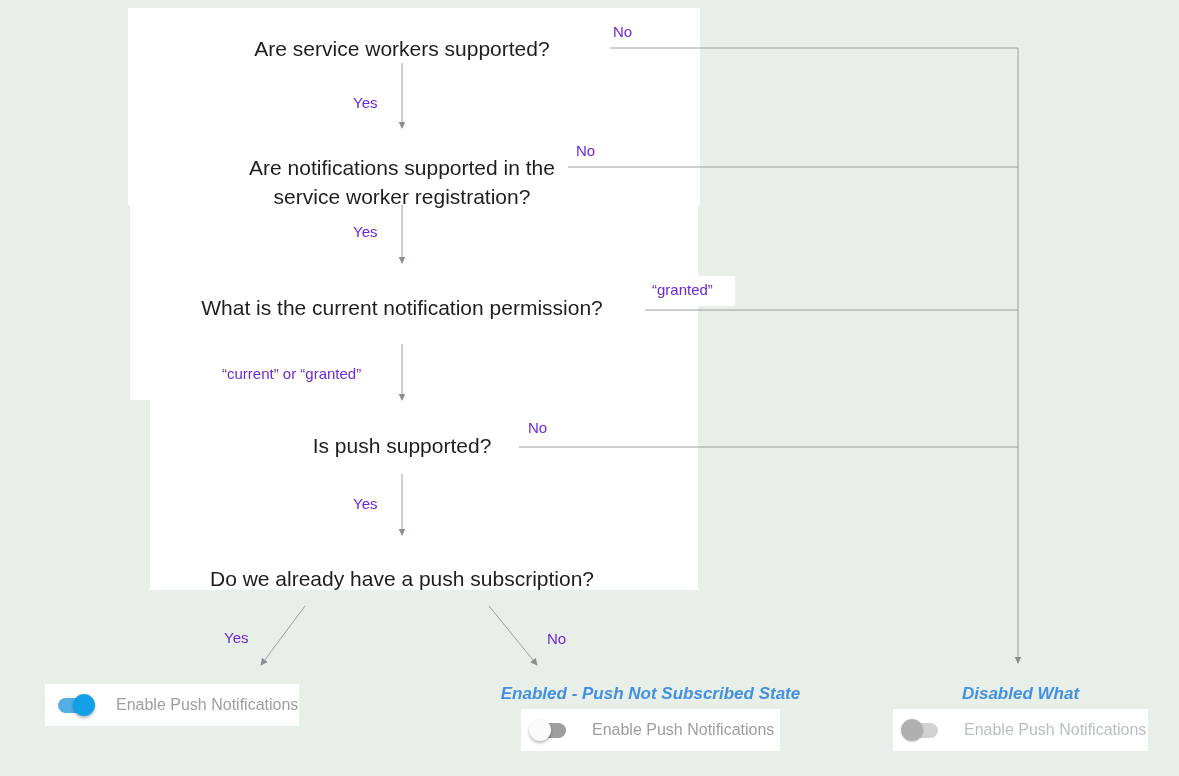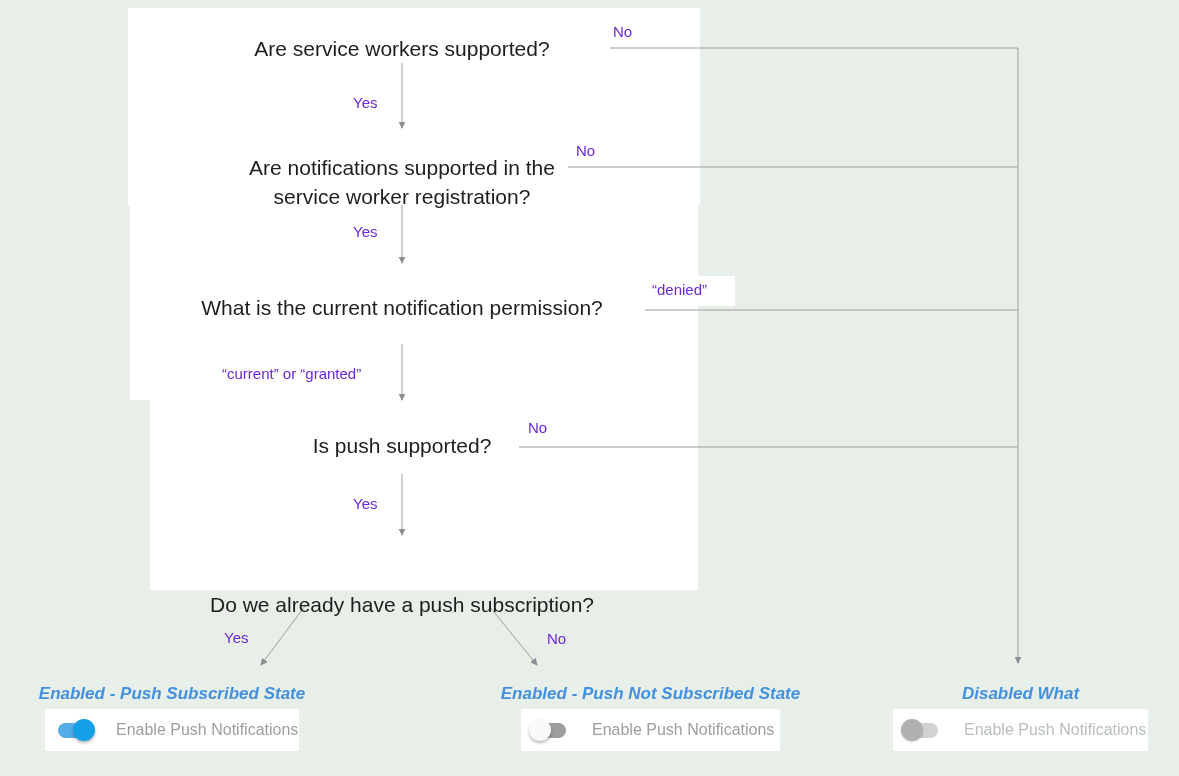--- a/index.html
+++ b/index.html
@@ -86,35 +86,34 @@
     <line x1="402" y1="474" x2="402" y2="535" stroke="#9e9e9e" stroke-width="1" marker-end="url(#arrow)"></line>
 
     <line x1="305" y1="606" x2="261" y2="665" stroke="#9e9e9e" stroke-width="1" marker-end="url(#arrow)"></line>
     <line x1="489" y1="606" x2="537" y2="665" stroke="#9e9e9e" stroke-width="1" marker-end="url(#arrow)"></line>
   </svg>
 
   <div class="q" style="top:34px">Are service workers supported?</div>
   <div class="q wrap" style="top:153px">Are notifications supported in the service worker registration?</div>
   <div class="q" style="top:431px">Is push supported?</div>
   <div class="q" style="top:293px">What is the current notification permission?</div>
-  <div class="q" style="top:590px">Do we already have a push subscription?</div>
+  <div class="q" style="top:564px">Do we already have a push subscription?</div>
 
   <div class="edge-label" style="left:613px;top:23px">No</div>
   <div class="edge-label" style="left:353px;top:94px">Yes</div>
   <div class="edge-label" style="left:576px;top:142px">No</div>
   <div class="edge-label" style="left:353px;top:223px">Yes</div>
-  <div class="edge-label" style="left:652px;top:281px">“denied”</div>
+  <div class="edge-label" style="left:652px;top:281px">“granted”</div>
   <div class="edge-label" style="left:222px;top:365px">“current” or “granted”</div>
   <div class="edge-label" style="left:528px;top:419px">No</div>
   <div class="edge-label" style="left:353px;top:495px">Yes</div>
   <div class="edge-label" style="left:224px;top:629px">Yes</div>
   <div class="edge-label" style="left:547px;top:630px">No</div>
 
   <div class="state" style="left:45px;width:254px">
-    <div class="state-title">Enabled - Push Subscribed State</div>
     <div class="card">
       <div class="toggle t-on">
         <div class="track"></div>
         <div class="thumb"></div>
       </div>
       <div class="card-label">Enable Push Notifications</div>
     </div>
   </div>
 
   <div class="state" style="left:521px;width:259px">

